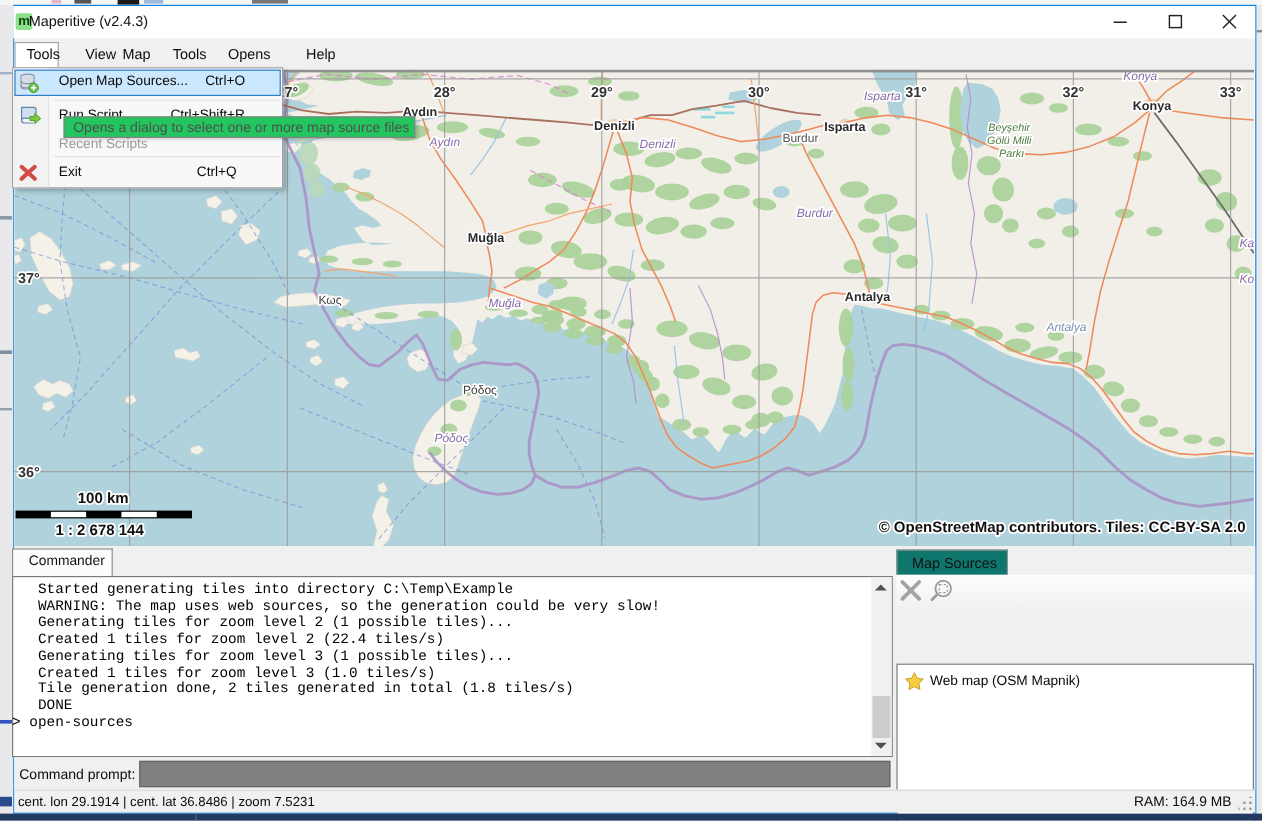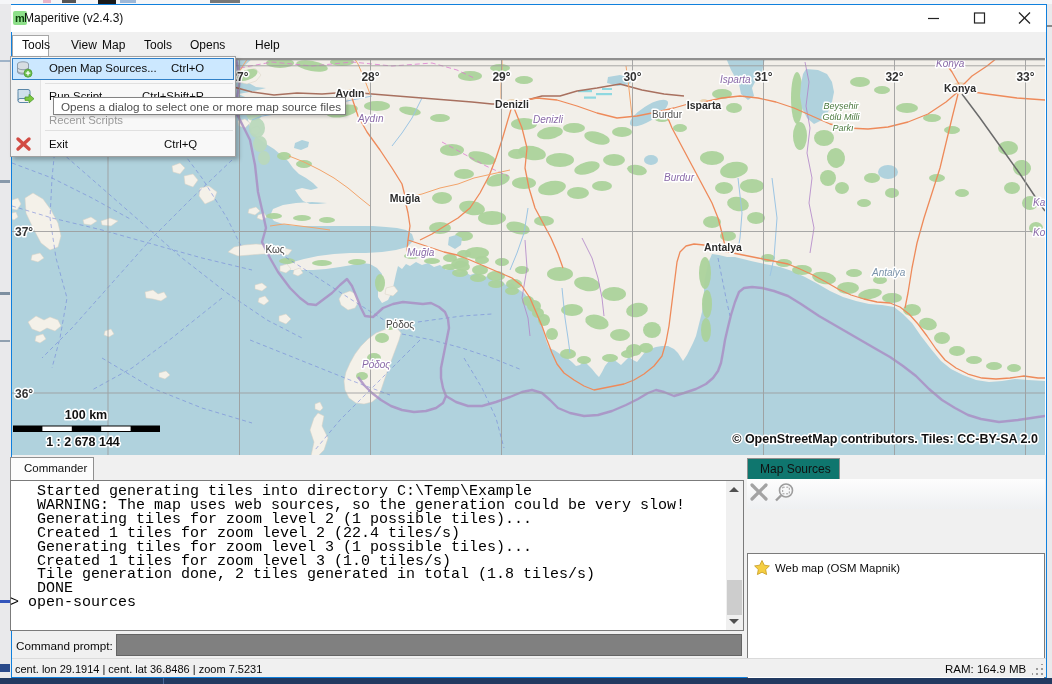--- a/index.html
+++ b/index.html
@@ -18,21 +18,21 @@
 #apptitle{left:24px;top:11px;font-size:12px;color:#101010;}
 #menubar{left:12px;top:32px;width:1034px;height:26px;background:#f0f0f0;}
 .menuitem{position:absolute;top:6px;font-size:12px;color:#0a0a0a;}
 #fileopenbox{left:0px;top:3px;width:37px;height:23px;background:#fff;border:1px solid #a6a6a6;border-bottom:none;box-sizing:border-box;}
 
 #map{left:12px;top:58px;width:1033px;height:398px;background:#f2efe9;}
 
 #cmdtab{left:10px;top:457px;width:84px;height:23px;background:#fcfcfc;border:1px solid #8f8f8f;border-bottom:none;box-sizing:border-box;
  font-size:11.5px;color:#111;padding:4px 0 0 13px;}
 #console{left:10px;top:480px;width:734px;height:151px;background:#fff;border:1px solid #7b7b7b;box-sizing:border-box;}
-#context{position:absolute;left:-1px;top:4px;font-family:"Liberation Mono",monospace;font-size:15px;line-height:13.9px;color:#000;white-space:pre;}
+#context{position:absolute;left:-1px;top:4px;font-family:"Liberation Mono",monospace;font-size:12px;line-height:13.9px;color:#000;white-space:pre;}
 #vscroll{position:absolute;right:0px;top:0px;width:17px;height:149px;background:#f0f0f0;}
 .sbarrow{position:absolute;left:3px;width:0;height:0;border-left:5px solid transparent;border-right:5px solid transparent;}
 #sbthumb{position:absolute;left:1px;top:99px;width:15px;height:35px;background:#cdcdcd;}
 
 #cmdrow{left:12px;top:631px;width:734px;height:27px;background:#f0f0f0;}
 #cmdlabel{left:16px;top:639px;font-size:11.7px;color:#0a0a0a;}
 #cmdbox{left:116px;top:634px;width:626px;height:22px;background:#808080;border:1px solid #646464;box-sizing:border-box;}
 
 #rightpanel{left:746px;top:456px;width:300px;height:202px;background:#f0f0f0;}
 #mstab{left:747px;top:458px;width:93px;height:21px;background:#0f766e;border:1px solid #8f8f8f;border-bottom:none;box-sizing:border-box;
@@ -46,21 +46,21 @@
 #statusr{left:945px;top:663px;font-size:11.5px;color:#0a0a0a;}
 
 #filemenu{left:10px;top:56px;width:226px;height:101px;background:#f8f8f8;border:1px solid #a0a0a0;
  box-shadow:3px 3px 4px rgba(0,0,0,0.25);box-sizing:border-box;}
 #fmgutter{position:absolute;left:0;top:0;width:29px;height:99px;background:#f2f2f2;border-right:1px solid #e3e3e3;}
 #fmhl{position:absolute;left:1px;top:1px;width:222px;height:22px;background:#cce8ff;border:1px solid #2f80c8;box-sizing:border-box;}
 .fmtext{position:absolute;font-size:11.4px;color:#0a0a0a;}
 .fmgray{position:absolute;font-size:11.4px;color:#9b9b9b;}
 .fmsep{position:absolute;left:34px;width:188px;height:1px;background:#e0e0e0;}
 
-#tooltip{left:53px;top:97px;width:293px;height:18px;background:#ffffff;border:1px solid #838383;
+#tooltip{left:53px;top:97px;width:293px;height:18px;background:#22c55e;border:1px solid #838383;
  box-shadow:2px 2px 3px rgba(0,0,0,0.18);box-sizing:border-box;}
 #tooltiptext{position:absolute;left:7px;top:2px;font-size:11.7px;color:#4f4f4f;white-space:nowrap;}
 </style>
 </head>
 <body>
 <div id="root">
   <div class="abs" id="bgtop"></div>
   <div class="abs" style="left:43px;top:0;width:8px;height:3px;background:#e8b4c8;"></div>
   <div class="abs" style="left:62px;top:0;width:14px;height:3px;background:#555;"></div>
   <div class="abs" style="left:98px;top:0;width:18px;height:4px;background:#1a1a1a;"></div>

